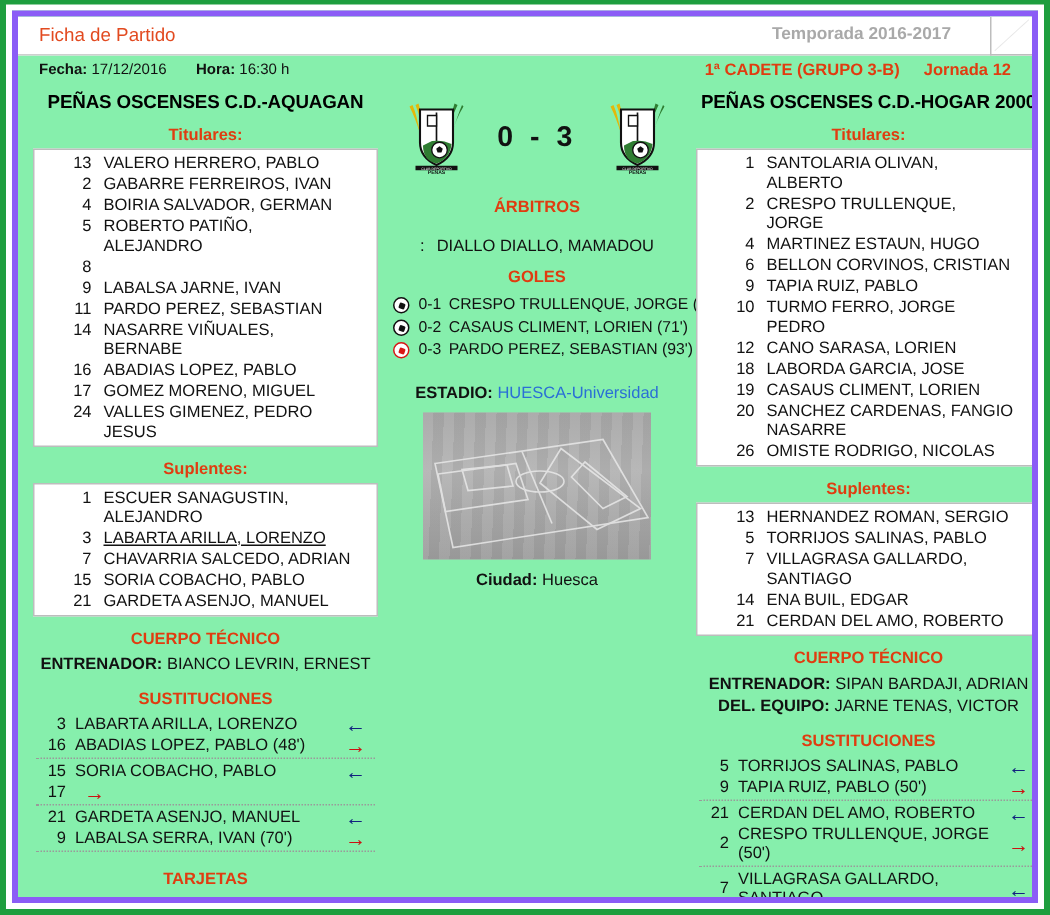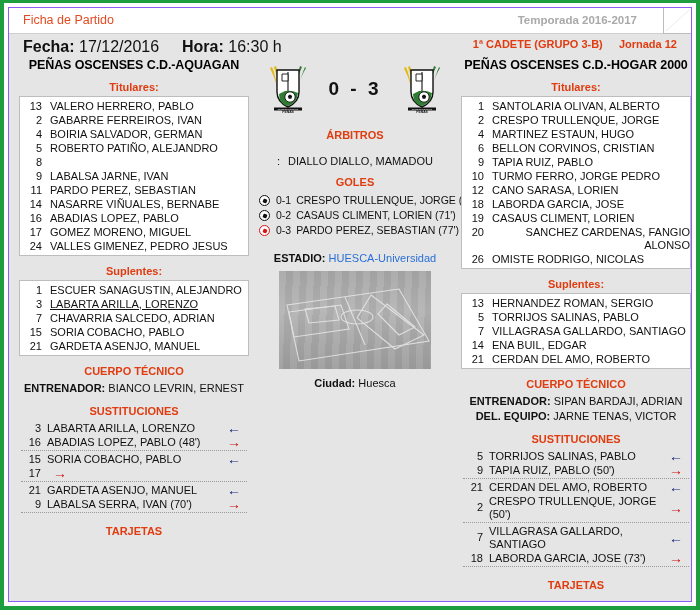--- a/index.html
+++ b/index.html
@@ -19,22 +19,22 @@
     width: 700px; height: 610px;
     background: #ffffff;
     border-left: 4px solid #1e9e3e;
     border-right: 4px solid #1e9e3e;
     border-top: 3px solid #1e9e3e;
     border-bottom: 4px solid #1e9e3e;
   }
   .inner {
     position: absolute;
     left: 4px; top: 4px; right: 4px; bottom: 4px;
-    background: #e5e5e5;
-    border: 1px solid #8b5cf6;
+    background: #86efac;
+    border: 4px solid #8b5cf6;
     overflow: hidden;
   }
   
   .titlebar {
     position: relative;
     height: 26px;
     background: #ffffff;
     border-bottom: 1px solid #cfcfcf;
   }
   .ficha-title {
@@ -67,21 +67,21 @@
     background: linear-gradient(to bottom right, #ffffff 48%, #e7e7e7 50%, #ffffff 52%);
   }
   
   .metaline {
     position: relative;
     height: 22px;
   }
   .meta-left {
     position: absolute;
     left: 14px; top: 4px;
-    font-size: 16px;
+    font-size: 10px;
   }
   .meta-left .lbl { font-weight: bold; }
   .meta-left .sep { display:inline-block; width: 14px; }
   .meta-right {
     position: absolute;
     right: 14px; top: 4px;
     font-size: 11px;
     font-weight: bold;
     color: #e03c10;
   }
@@ -116,39 +116,39 @@
     text-align: center;
     color: #e03c10;
     font-weight: bold;
     font-size: 11px;
     margin: 9px 0 3px 0;
   }
   .roster {
     border: 1px solid #bdbdbd;
     background: #ffffff;
     margin: 0 10px;
-    padding: 2px 0;
+    padding: 2px 16px;
   }
   .roster.right { margin: 0 10px; }
   .prow {
     display: flex;
     align-items: flex-start;
     padding: 0.5px 0;
     line-height: 13px;
   }
   .pnum {
     width: 30px;
     text-align: right;
     padding-right: 8px;
     font-size: 11px;
     flex: 0 0 30px;
   }
   .pname {
     font-size: 11px;
-    text-align: right;
+    text-align: left;
   }
   .pname u { text-decoration: underline; }
   
   .scorerow {
     position: relative;
     height: 62px;
     display: flex;
     align-items: center;
     justify-content: center;
     gap: 16px;
@@ -474,21 +474,21 @@
 
         <div class="section-title">GOLES</div>
         <div class="goal-list" id="goles"><div class="goal-row">
               <span class="ball"></span>
               <span class="goal-txt"><span class="gscore">0-1</span><span>CRESPO TRULLENQUE, JORGE (43')</span></span>
             </div><div class="goal-row">
               <span class="ball"></span>
               <span class="goal-txt"><span class="gscore">0-2</span><span>CASAUS CLIMENT, LORIEN (71')</span></span>
             </div><div class="goal-row">
               <span class="ball red"></span>
-              <span class="goal-txt"><span class="gscore">0-3</span><span>PARDO PEREZ, SEBASTIAN (77')</span></span>
+              <span class="goal-txt"><span class="gscore">0-3</span><span>PARDO PEREZ, SEBASTIAN (93')</span></span>
             </div></div>
 
         <div class="estadio">
           <span class="lbl">ESTADIO:</span>
           <span class="val">HUESCA-Universidad</span>
         </div>
 
         <div class="pitch">
           <div class="grass"></div>
           <svg viewBox="0 0 152 98">
@@ -546,21 +546,21 @@
             <div class="prow">
               <div class="pnum">18</div>
               <div class="pname">LABORDA GARCIA, JOSE</div>
             </div>
             <div class="prow">
               <div class="pnum">19</div>
               <div class="pname">CASAUS CLIMENT, LORIEN</div>
             </div>
             <div class="prow">
               <div class="pnum">20</div>
-              <div class="pname">SANCHEZ CARDENAS, FANGIO ALONSO</div>
+              <div class="pname">SANCHEZ CARDENAS, FANGIO NASARRE</div>
             </div>
             <div class="prow">
               <div class="pnum">26</div>
               <div class="pname">OMISTE RODRIGO, NICOLAS</div>
             </div>
           </div>
 
         <div class="section-title">Suplentes:</div>
         <div class="roster right" id="away-suplentes">
             <div class="prow">

